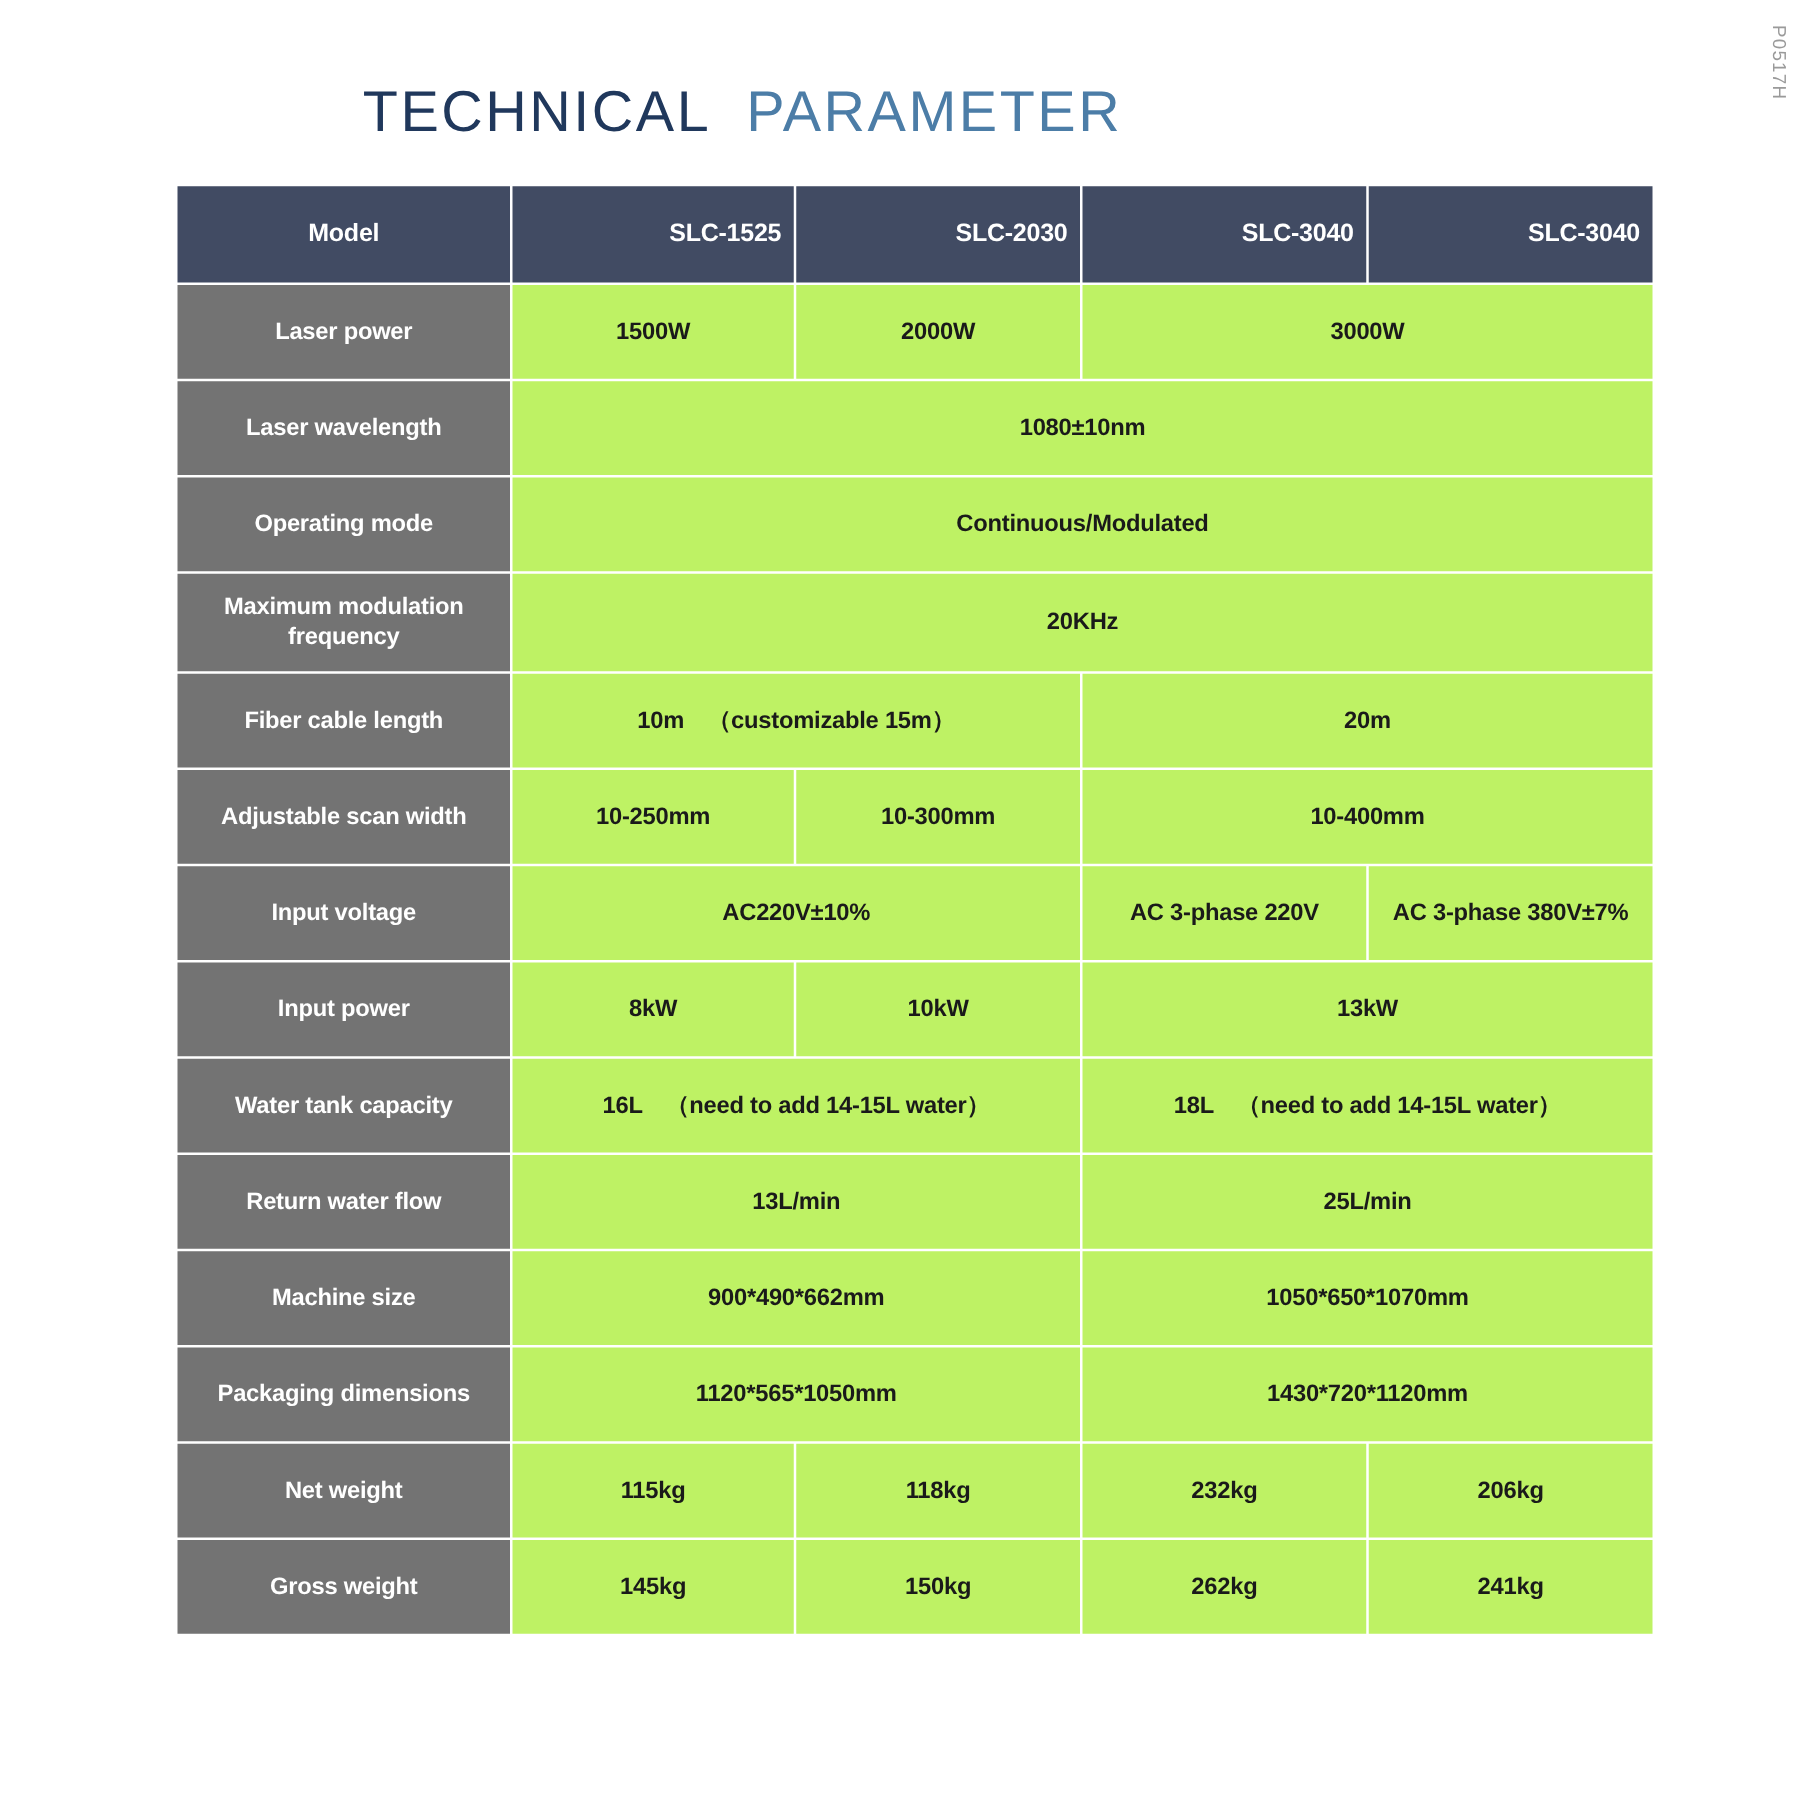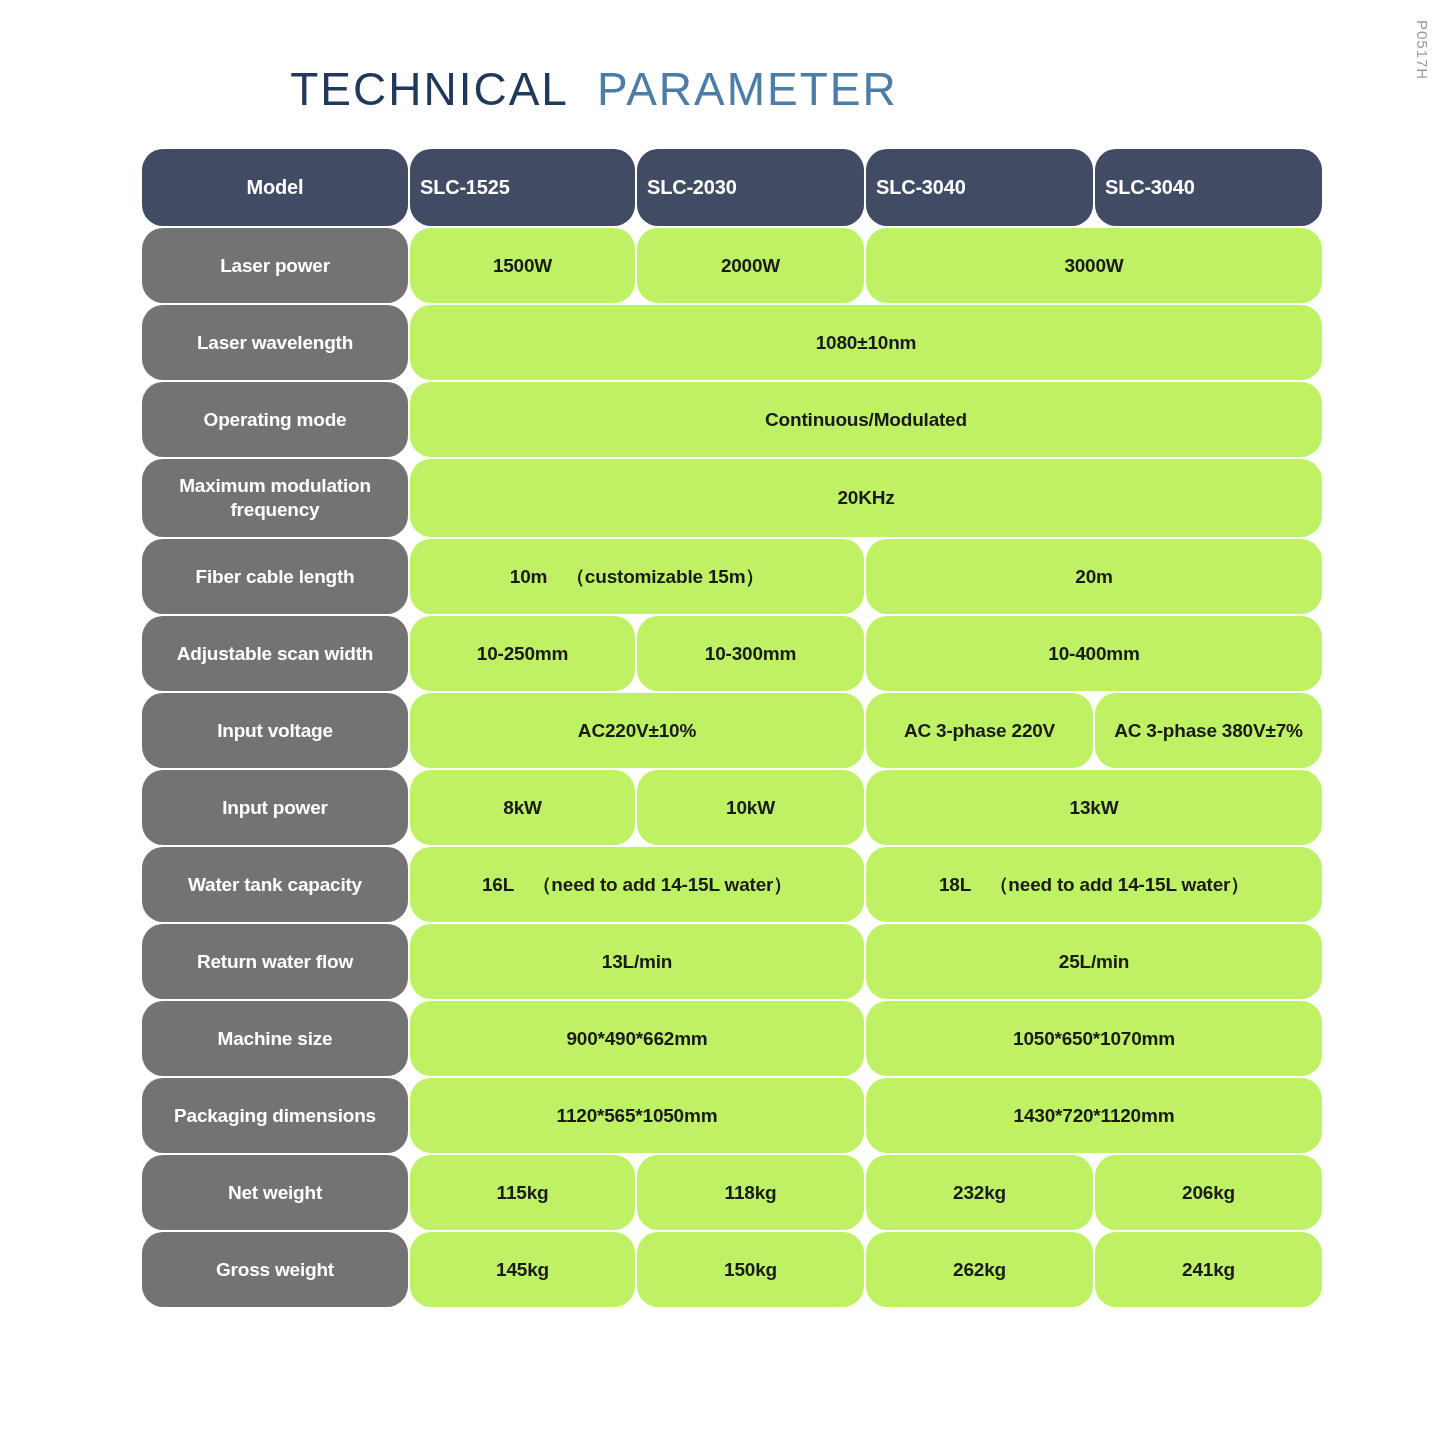--- a/index.html
+++ b/index.html
@@ -71,21 +71,20 @@
   table.spec td {
     padding: 0 10px;
     text-align: center;
     vertical-align: middle;
     font-family: "Liberation Sans", sans-serif;
     font-weight: bold;
     font-size: 19px;
     letter-spacing: -0.2px;
     line-height: 1.25;
     height: 75px;
-    border-radius: 21px;
   }
 
   
   td.lbl {
     background: #737373;
     color: #ffffff;
     text-align: left;
     padding-left: 22px;
     width: 266px;
     font-size: 19.5px;
@@ -98,21 +97,21 @@
   }
 
   
   tr.head td.lbl,
   tr.head td.val {
     background: #414b63;
     color: #ffffff;
     height: 77px;
     font-size: 20px;
   }
-  tr.head td.val { text-align: left; }
+  tr.head td.val { text-align: right; }
 
   
   tr.tall td { height: 78px; }
 </style>
 </head>
 <body>
 
 <div class="page">
 
   <div class="side-code">P0517H</div>

